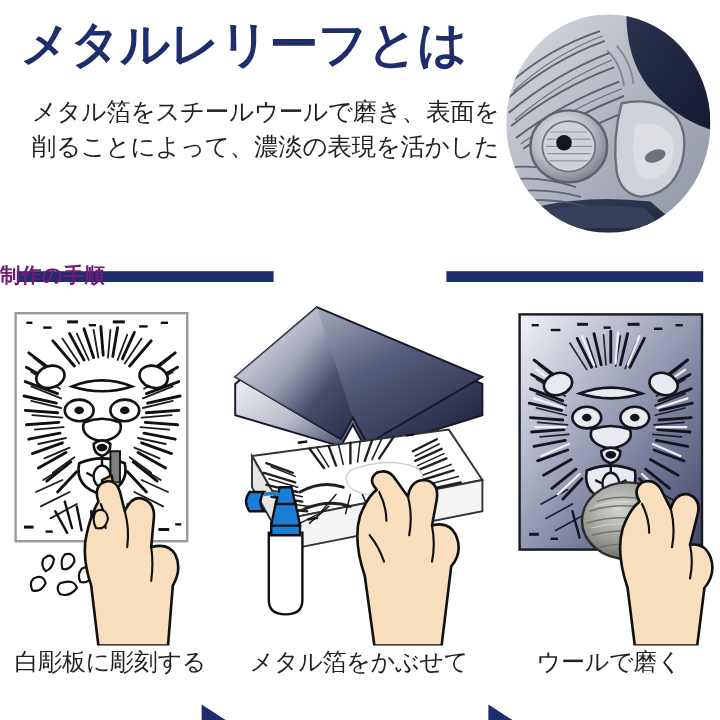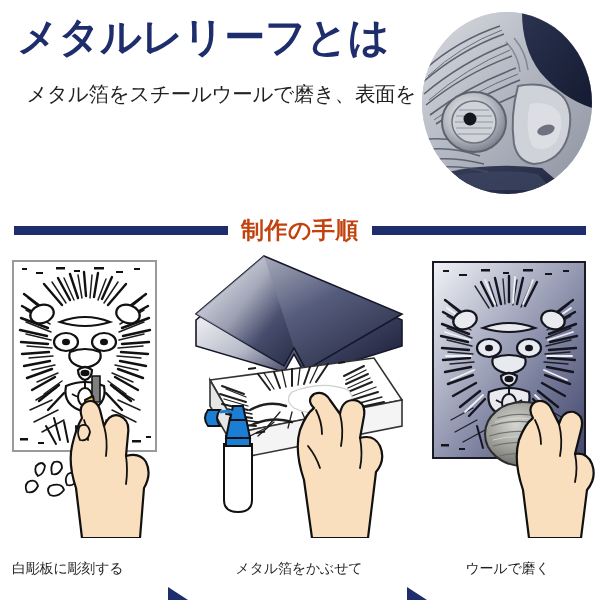--- a/index.html
+++ b/index.html
@@ -81,26 +81,26 @@
     top: 13px;
     height: 9px;
     background: #1e2d6b;
   }
   .rule-left  { left: 14px;  width: 214px; }
   .rule-right { left: 372px; width: 214px; }
   .section-title {
     position: absolute;
     left: 0; top: 0;
     width: 600px;
-    text-align: center;
-    font-size: 23px;
+    text-align: left;
+    font-size: 17px;
     line-height: 34px;
     font-weight: bold;
     letter-spacing: 0.5px;
-    color: #c2410c;
+    color: #701a75;
   }
 
   
   .steps {
     position: absolute;
     left: 0;
     top: 250px;
     width: 600px;
     height: 350px;
   }
@@ -117,24 +117,24 @@
     position: absolute;
     left: 0; top: 0;
     width: 100%;
     height: 288px;
   }
   .step-art svg { display: block; width: 100%; height: 100%; }
 
   .step-caption {
     position: absolute;
     left: 0;
-    top: 306px;
+    top: 290px;
     width: 100%;
     text-align: center;
-    font-size: 14px;
+    font-size: 20px;
     line-height: 25px;
     letter-spacing: -0.2px;
     color: #231f20;
   }
   .step-caption .ln { display: block; white-space: nowrap; }
   .step-1 .step-caption { text-align: left; padding-left: 12px; box-sizing: border-box; }
 
   
   .arrow {
     position: absolute;
@@ -150,20 +150,21 @@
 <body>
 
 <div class="page">
 
   <div class="hero">
 
     <div class="hero-title">メタルレリーフとは</div>
 
     <div class="hero-body">
       <span class="ln">メタル箔をスチールウールで磨き、表面を</span>
+      <span class="ln">削ることによって、濃淡の表現を活かした</span>
     </div>
 
     <div class="hero-photo">
       <svg viewBox="0 0 170 182" preserveAspectRatio="xMidYMid slice" aria-hidden="true">
         <defs>
           <linearGradient id="pgA" x1="0" y1="0" x2="1" y2="1">
             <stop offset="0" stop-color="#d8dbe0"></stop>
             <stop offset="0.45" stop-color="#b4b8c2"></stop>
             <stop offset="1" stop-color="#8d92a1"></stop>
           </linearGradient>

